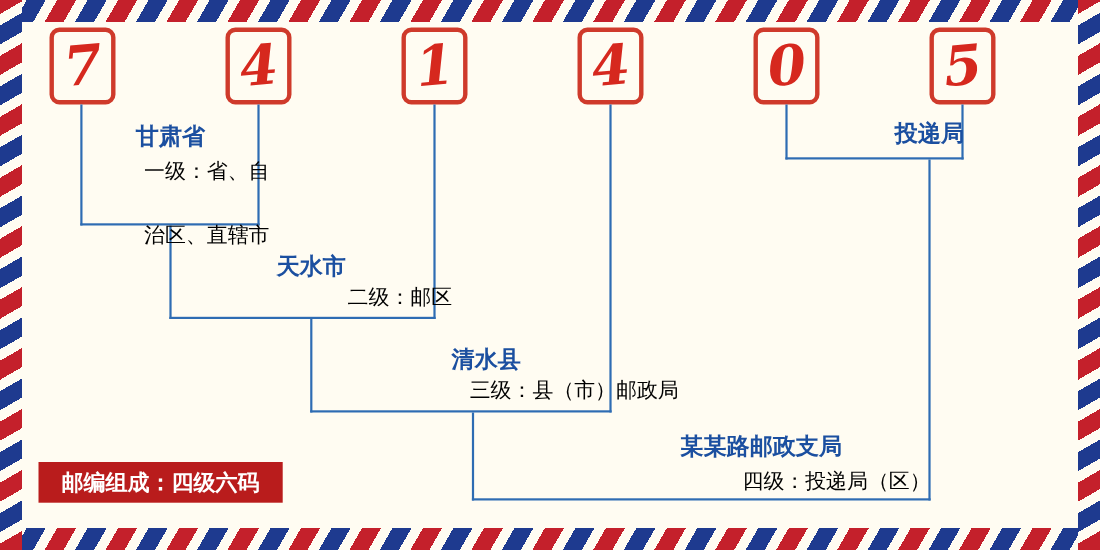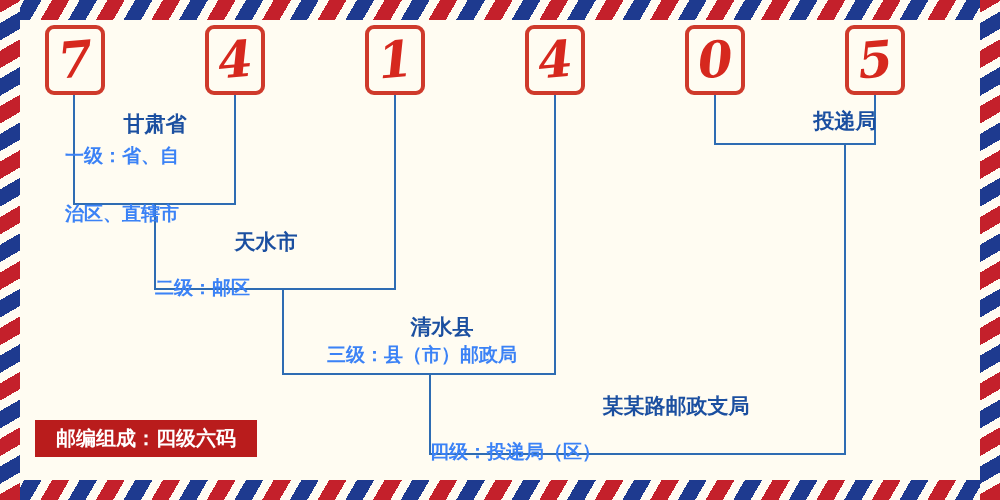--- a/index.html
+++ b/index.html
@@ -32,22 +32,22 @@
     color:#d6281e;transform:rotate(-5deg);
   }
   
   .line{position:absolute;background:#2e6cb3;}
   
   .lbl-title{
     position:absolute;color:#1b4fa0;font-weight:bold;font-size:21px;
     text-align:center;white-space:nowrap;
   }
   .lbl-desc{
-    position:absolute;color:#3b82f6;font-weight:bold;font-size:19px;
-    text-align:left;white-space:nowrap;
+    position:absolute;color:#000000;font-weight:normal;font-size:19px;
+    text-align:right;white-space:nowrap;
   }
   .badge{
     position:absolute;left:35px;top:420px;width:222px;height:37px;
     background:#b91c1c;color:#ffffff;font-weight:bold;font-size:20px;
     text-align:center;line-height:37px;
   }
 </style>
 </head>
 <body>
 
@@ -92,24 +92,24 @@
 <div class="line" style="left:844px;top:145px;width:2px;height:310px;"></div>
 
 <div class="line" style="left:714px;top:143px;width:162px;height:2px;"></div>
 <div class="line" style="left:714px;top:95px;width:2px;height:50px;"></div>
 <div class="line" style="left:874px;top:95px;width:2px;height:50px;"></div>
 
 <div class="lbl-title" style="left:75px;top:110px;width:160px;">甘肃省</div>
 <div class="lbl-desc" style="left:65px;top:143px;width:180px;">一级：省、自</div>
 <div class="lbl-desc" style="left:65px;top:168px;width:180px;margin-top:33px;">治区、直辖市</div>
 
-<div class="lbl-title" style="left:138px;top:228px;width:256px;">天水市</div>
-<div class="lbl-desc" style="left:155px;top:275px;width:256px;">二级：邮区</div>
+<div class="lbl-title" style="left:155px;top:228px;width:256px;">天水市</div>
+<div class="lbl-desc" style="left:155px;top:257px;width:256px;">二级：邮区</div>
 
 <div class="lbl-title" style="left:297px;top:313px;width:290px;">清水县</div>
 <div class="lbl-desc" style="left:283px;top:342px;width:290px;margin-left:44px;">三级：县（市）邮政局</div>
 
 <div class="lbl-title" style="left:765px;top:107px;width:160px;">投递局</div>
 
-<div class="lbl-title" style="left:430px;top:392px;width:492px;">某某路邮政支局</div>
-<div class="lbl-desc" style="left:430px;top:439px;width:416px;">四级：投递局（区）</div>
+<div class="lbl-title" style="left:446px;top:392px;width:492px;">某某路邮政支局</div>
+<div class="lbl-desc" style="left:430px;top:425px;width:416px;">四级：投递局（区）</div>
 
 <div class="badge">邮编组成：四级六码</div>
 
 </body></html>

